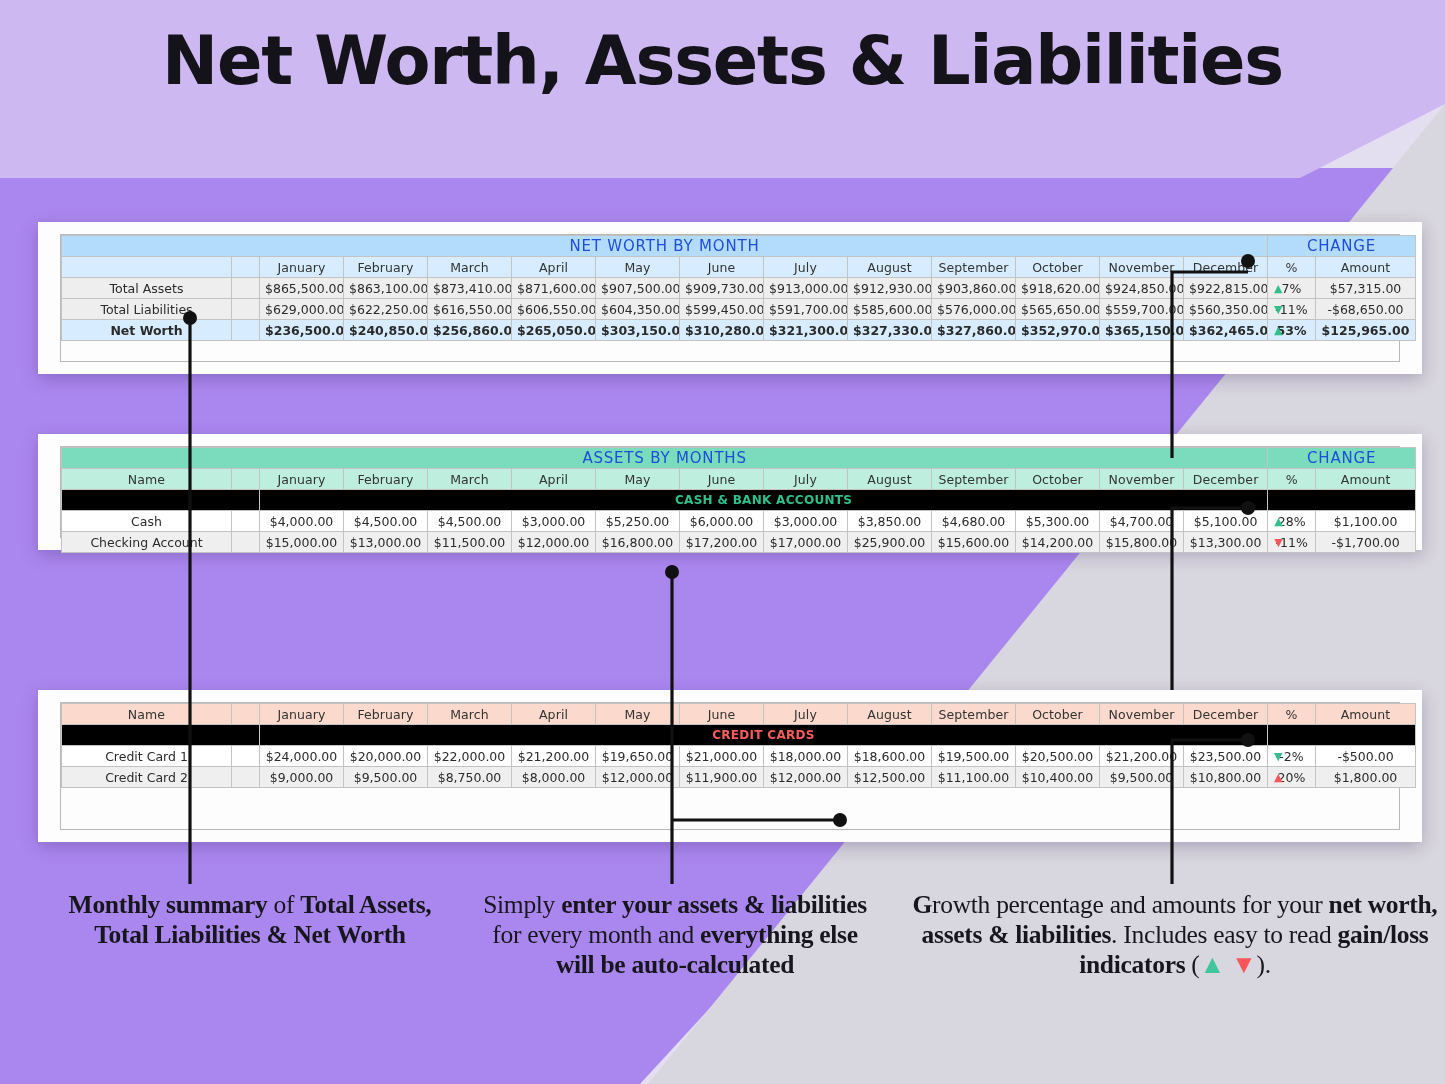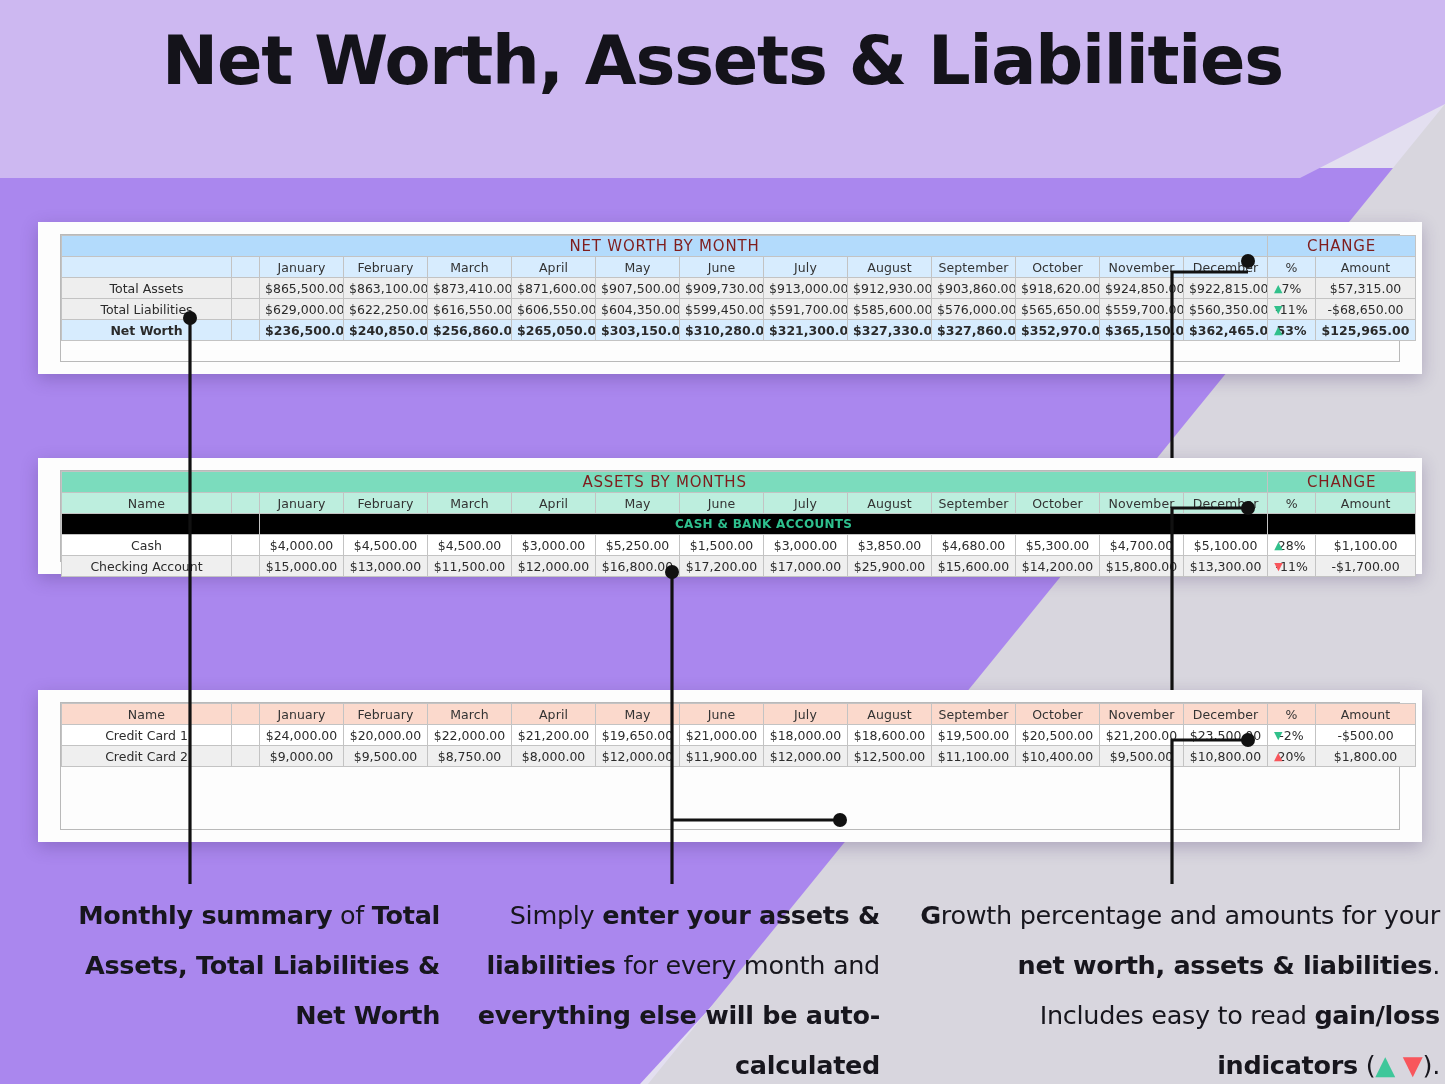--- a/index.html
+++ b/index.html
@@ -71,21 +71,21 @@
   }
 
   
   .card {
     position: absolute;
     background: #fdfdfd;
     box-shadow: 0 5px 16px rgba(60,40,100,0.28);
     z-index: 4;
   }
   #card-networth    { left: 38px;  top: 222px; width: 1384px; height: 152px; }
-  #card-assets      { left: 38px;  top: 458px; width: 1384px; height: 116px; }
+  #card-assets      { left: 38px;  top: 434px; width: 1384px; height: 116px; }
   #card-liabilities { left: 38px;  top: 690px; width: 1384px; height: 152px; }
 
   .sheet {
     position: absolute;
     left: 22px; top: 12px; right: 22px; bottom: 12px;
     border: 1px solid #b9b9b9;
   }
 
   table.grid {
     width: 100%;
@@ -102,21 +102,21 @@
     white-space: nowrap;
     overflow: hidden;
   }
 
   
   .banner td {
     border: none;
     height: 44px;
     font-size: 15px;
     letter-spacing: 0.8px;
-    color: #7f1d1d;
+    color: #1d4ed8;
     font-weight: 400;
   }
   .banner .banner-main { text-align: center; }
   .banner .banner-change { text-align: center; }
 
   
   .colhead td {
     font-size: 12.5px;
     color: #333;
     letter-spacing: 0.1px;
@@ -167,26 +167,27 @@
   #card-liabilities tr.r-odd td  { background: #ffffff; }
   #card-liabilities tr.r-even td { background: #efefef; }
 
   
   #connectors { position: absolute; inset: 0; z-index: 6; pointer-events: none; }
 
   
   .caption {
     position: absolute;
     z-index: 5;
-    text-align: right;
+    text-align: center;
     font-size: 25.5px;
-    line-height: 50px;
+    line-height: 30px;
     color: #17161d;
     font-weight: 400;
     letter-spacing: -0.3px;
+    font-family: Liberation Serif, serif;
   }
   .caption b { font-weight: 700; }
   #caption-1 { left: 60px;  top: 890px; width: 380px; }
   #caption-2 { left: 470px; top: 890px; width: 410px; }
   #caption-3 { left: 910px; top: 890px; width: 530px; }
 
   .tri-up-green { color: #3ec79a; font-size: 26px; }
   .tri-down-red { color: #f8565c; font-size: 26px; }
 </style>
 </head>
@@ -356,21 +357,21 @@
             <td colspan="2"></td>
           </tr>
           <tr class="r-odd">
             <td class="namecell">Cash</td>
             <td></td>
             <td class="datacell">$4,000.00</td>
             <td class="datacell">$4,500.00</td>
             <td class="datacell">$4,500.00</td>
             <td class="datacell">$3,000.00</td>
             <td class="datacell">$5,250.00</td>
-            <td class="datacell">$1,500.00</td>
+            <td class="datacell">$6,000.00</td>
             <td class="datacell">$3,000.00</td>
             <td class="datacell">$3,850.00</td>
             <td class="datacell">$4,680.00</td>
             <td class="datacell">$5,300.00</td>
             <td class="datacell">$4,700.00</td>
             <td class="datacell">$5,100.00</td>
             <td class="pctcell"><span class="arrow" style="color: rgb(49, 192, 139);">▲</span><span>28%</span></td>
             <td class="amtcell">$1,100.00</td>
           </tr>
           <tr class="r-even">
@@ -429,20 +430,25 @@
             <td>June</td>
             <td>July</td>
             <td>August</td>
             <td>September</td>
             <td>October</td>
             <td>November</td>
             <td>December</td>
             <td>%</td>
             <td>Amount</td>
           </tr>
+          <tr class="section">
+            <td colspan="2"></td>
+            <td class="section-label" colspan="12">CREDIT CARDS</td>
+            <td colspan="2"></td>
+          </tr>
           <tr class="r-odd">
             <td class="namecell">Credit Card 1</td>
             <td></td>
             <td class="datacell">$24,000.00</td>
             <td class="datacell">$20,000.00</td>
             <td class="datacell">$22,000.00</td>
             <td class="datacell">$21,200.00</td>
             <td class="datacell">$19,650.00</td>
             <td class="datacell">$21,000.00</td>
             <td class="datacell">$18,000.00</td>

